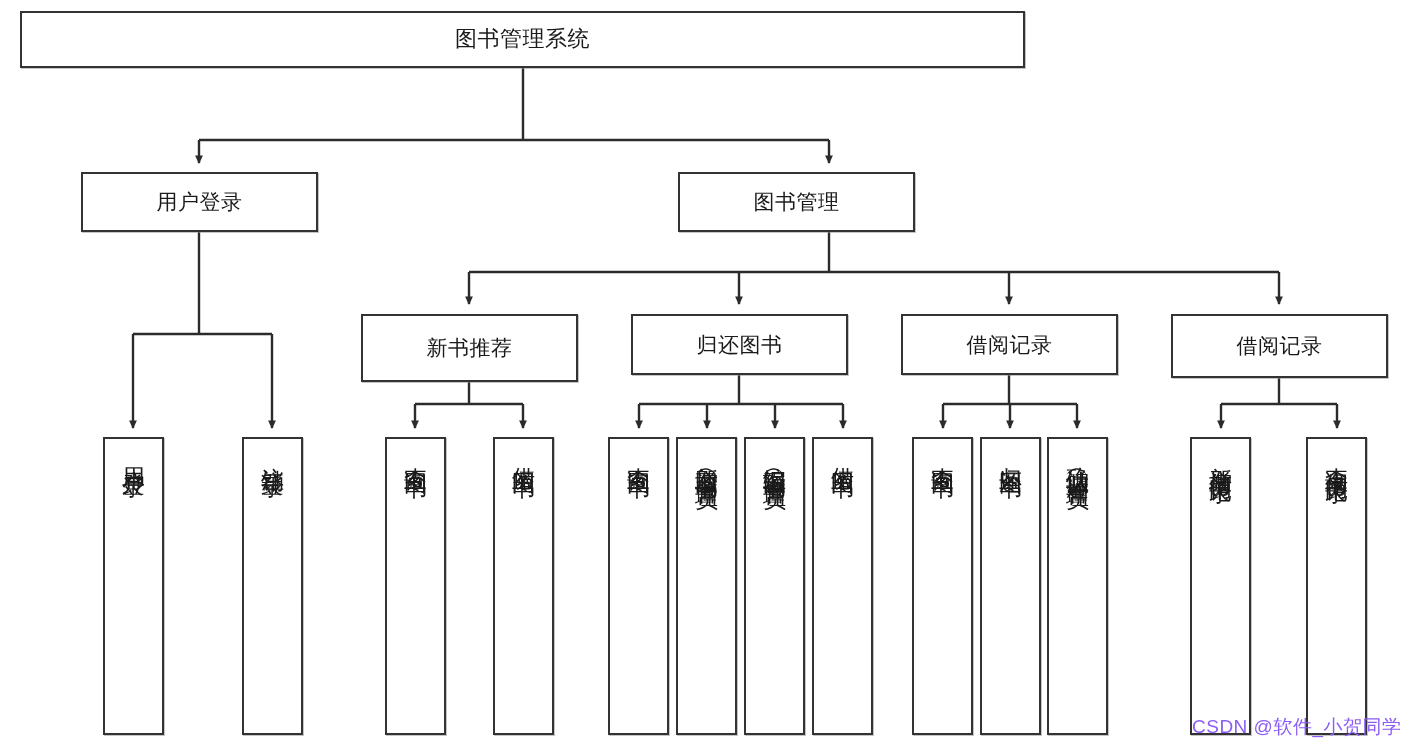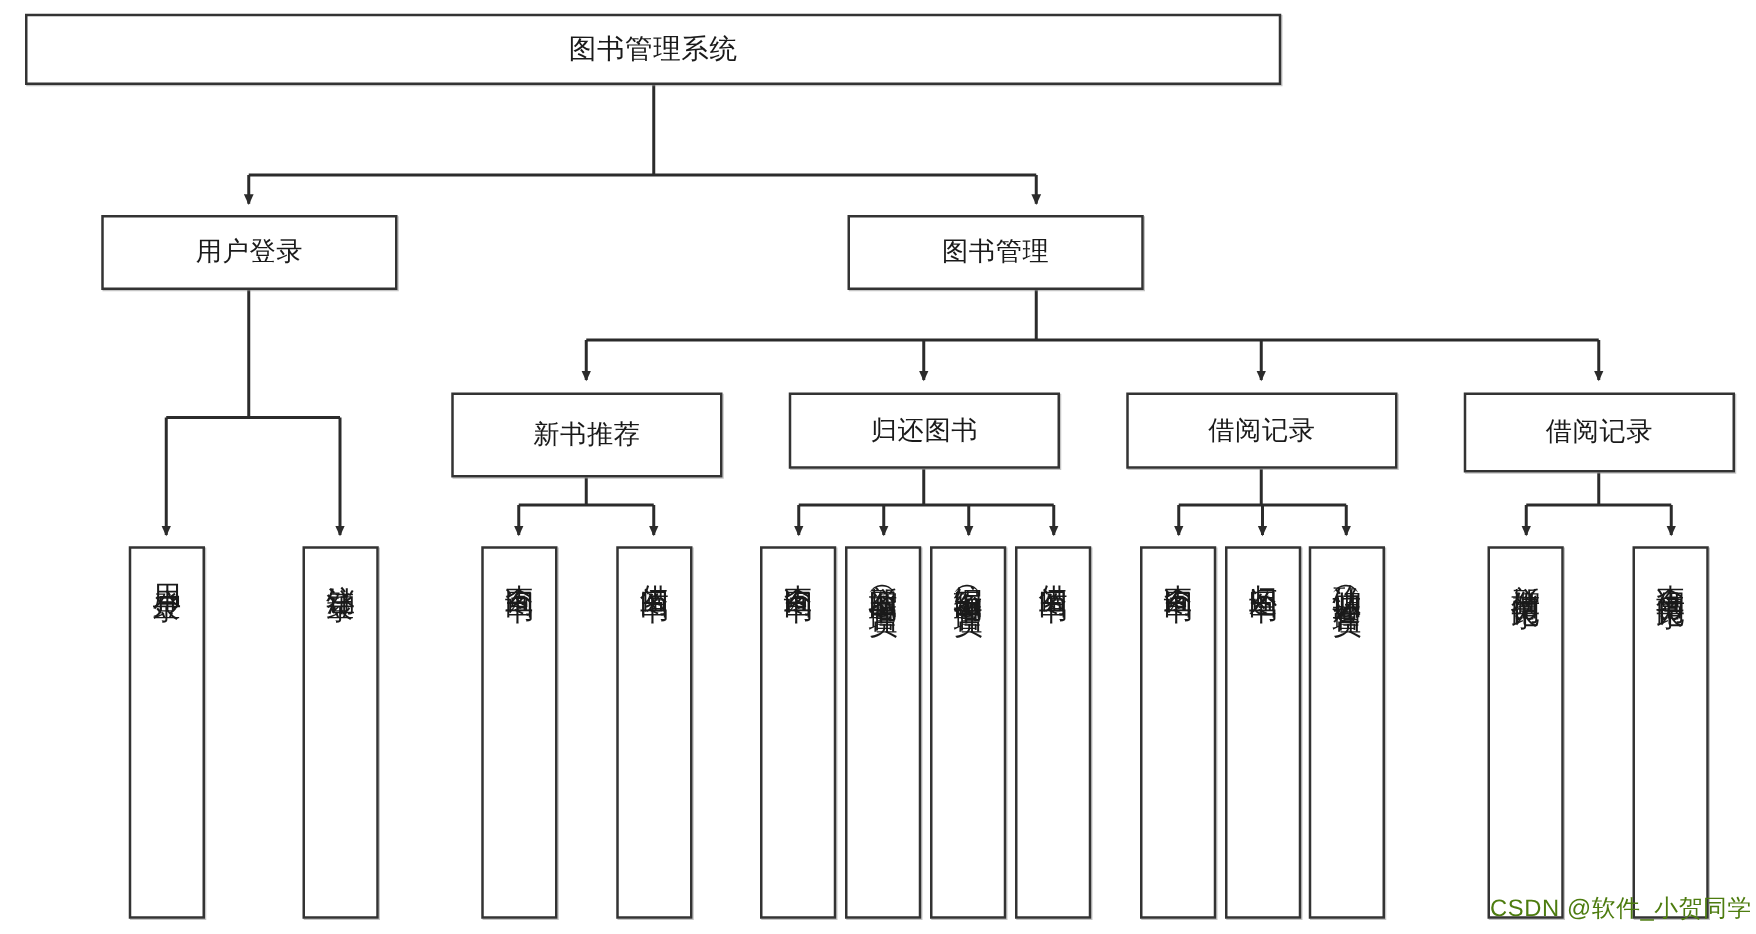--- a/index.html
+++ b/index.html
@@ -60,21 +60,21 @@
     writing-mode: vertical-rl;
     text-orientation: upright;
     font-size: 23px;
     line-height: 1.0;
     letter-spacing: 3px;
     white-space: nowrap;
   }
   .watermark {
     position: absolute;
     font-size: 19px;
-    color: #4d7c0f;
+    color: #8b5cf6;
     white-space: nowrap;
     letter-spacing: 0.5px;
     pointer-events: none;
   }
 </style>
 </head>
 <body>
 
 <div id="canvas">
 

